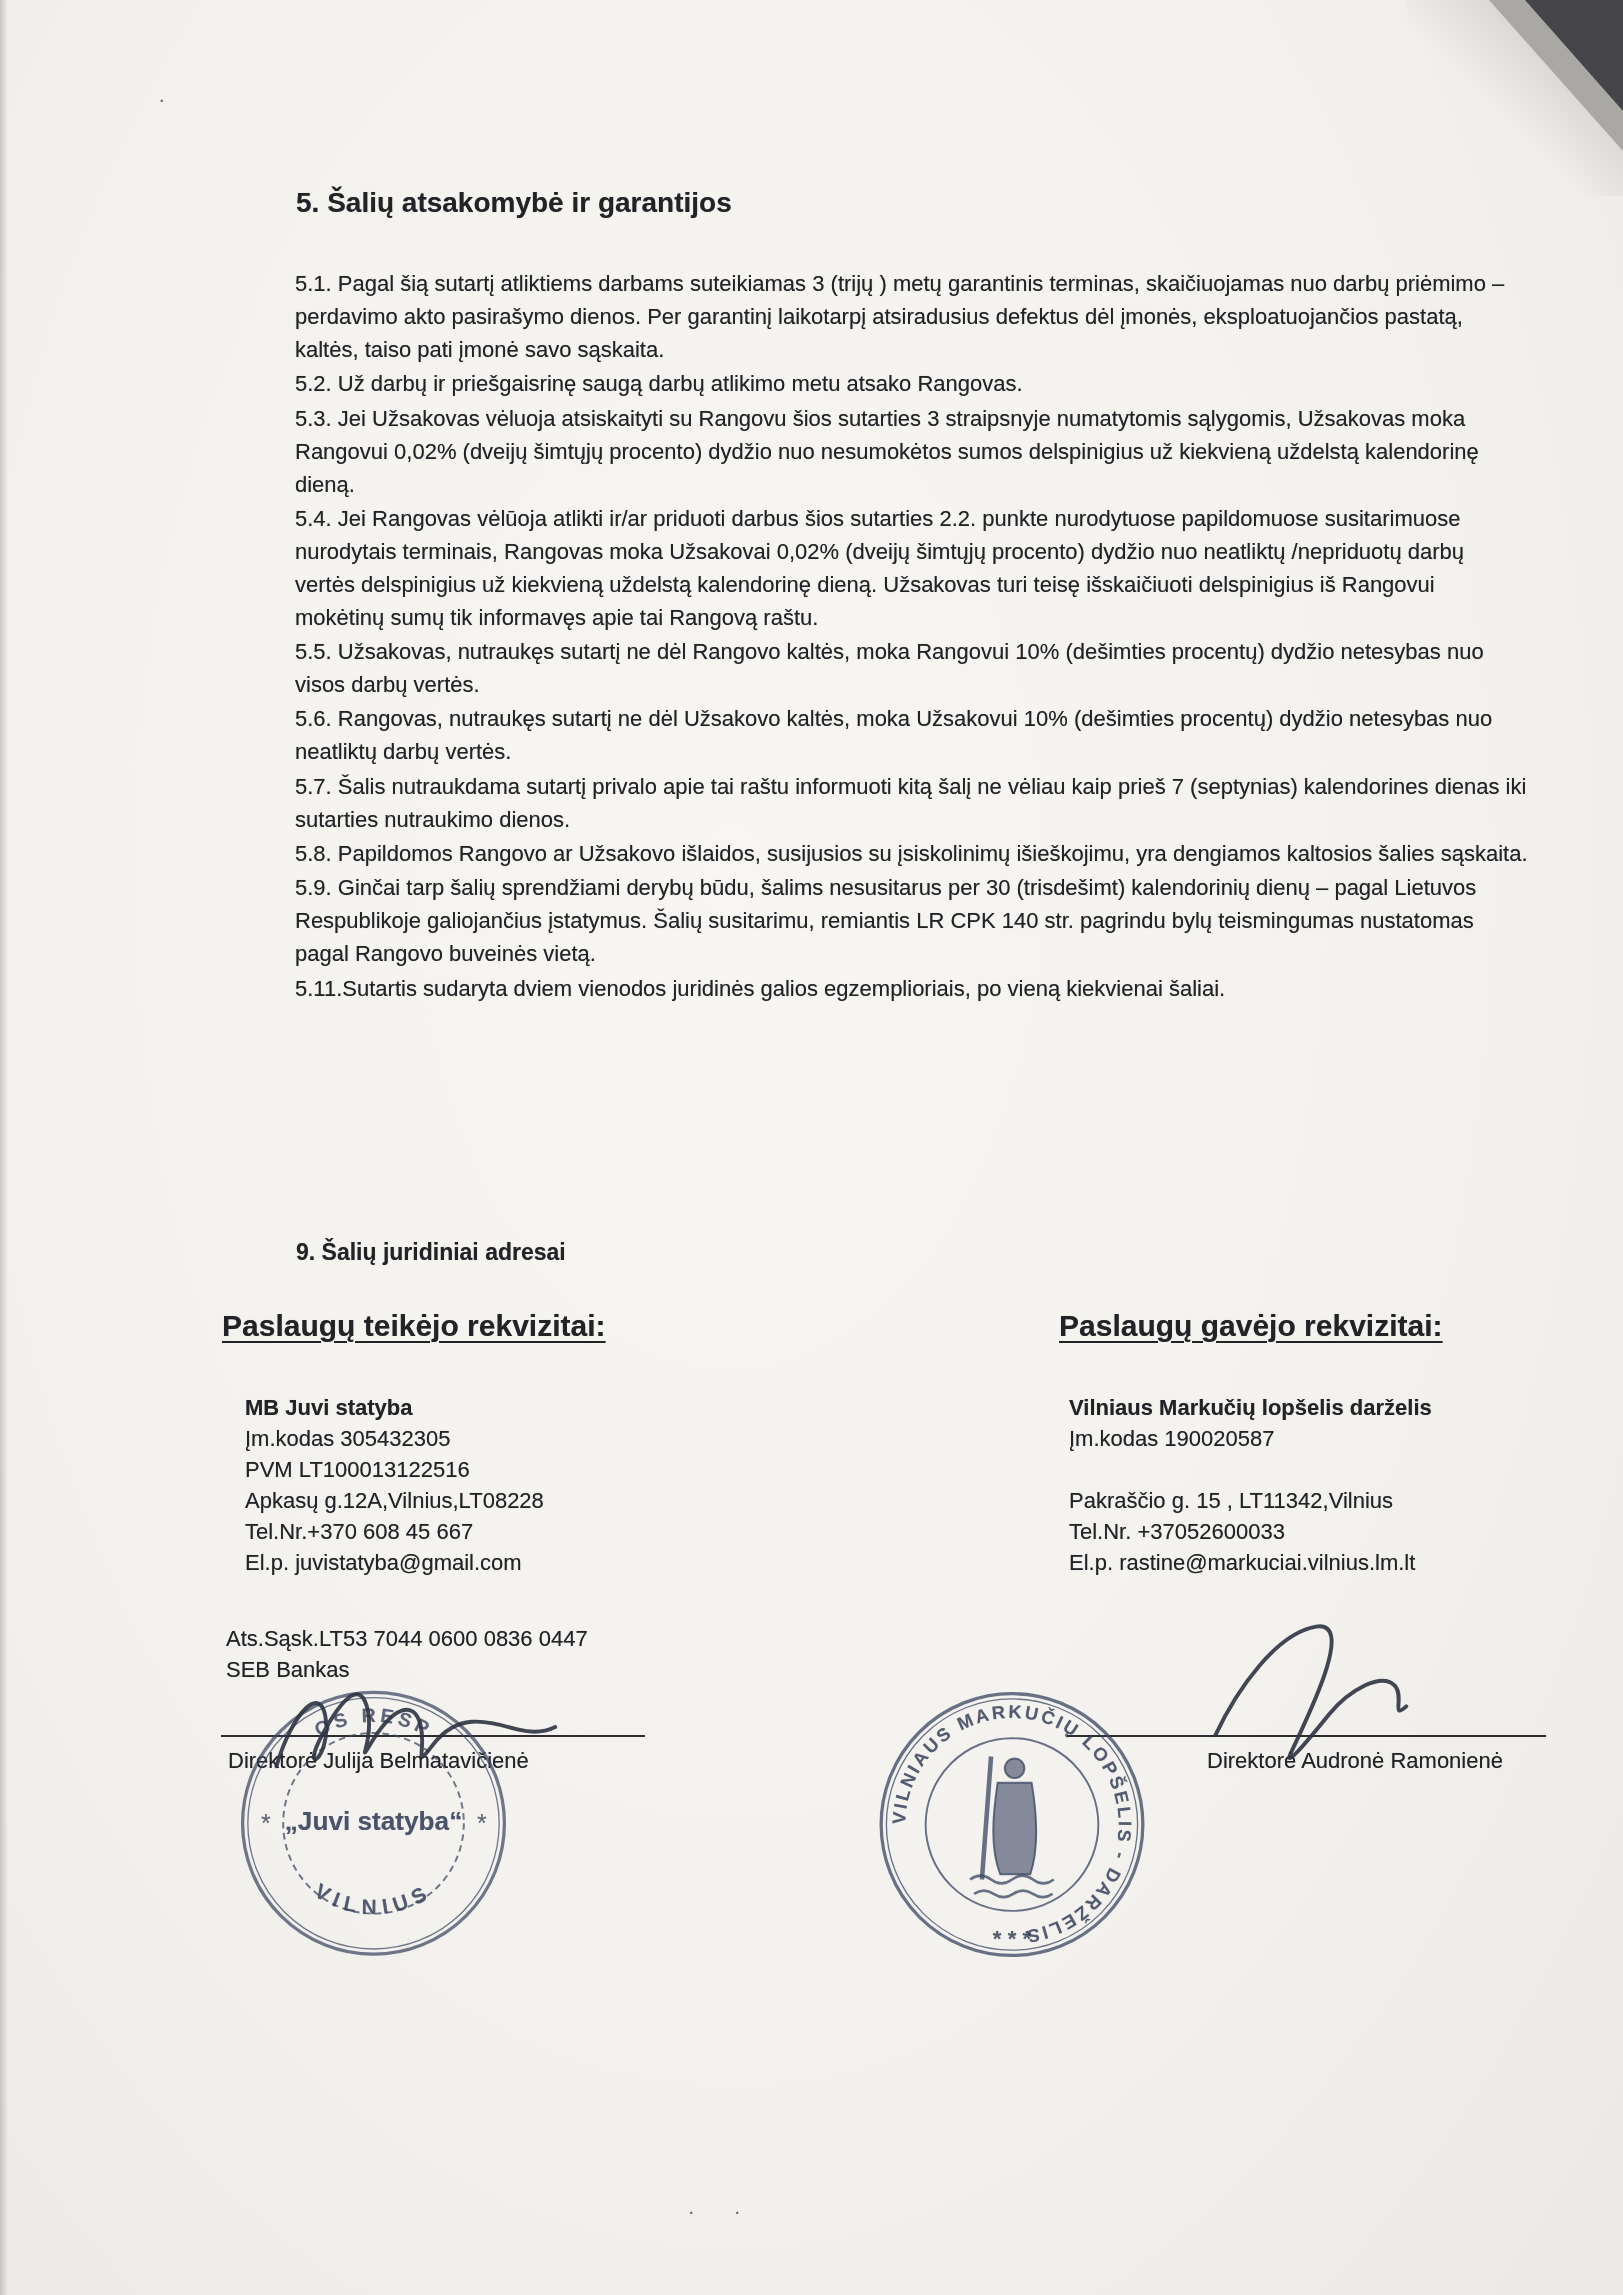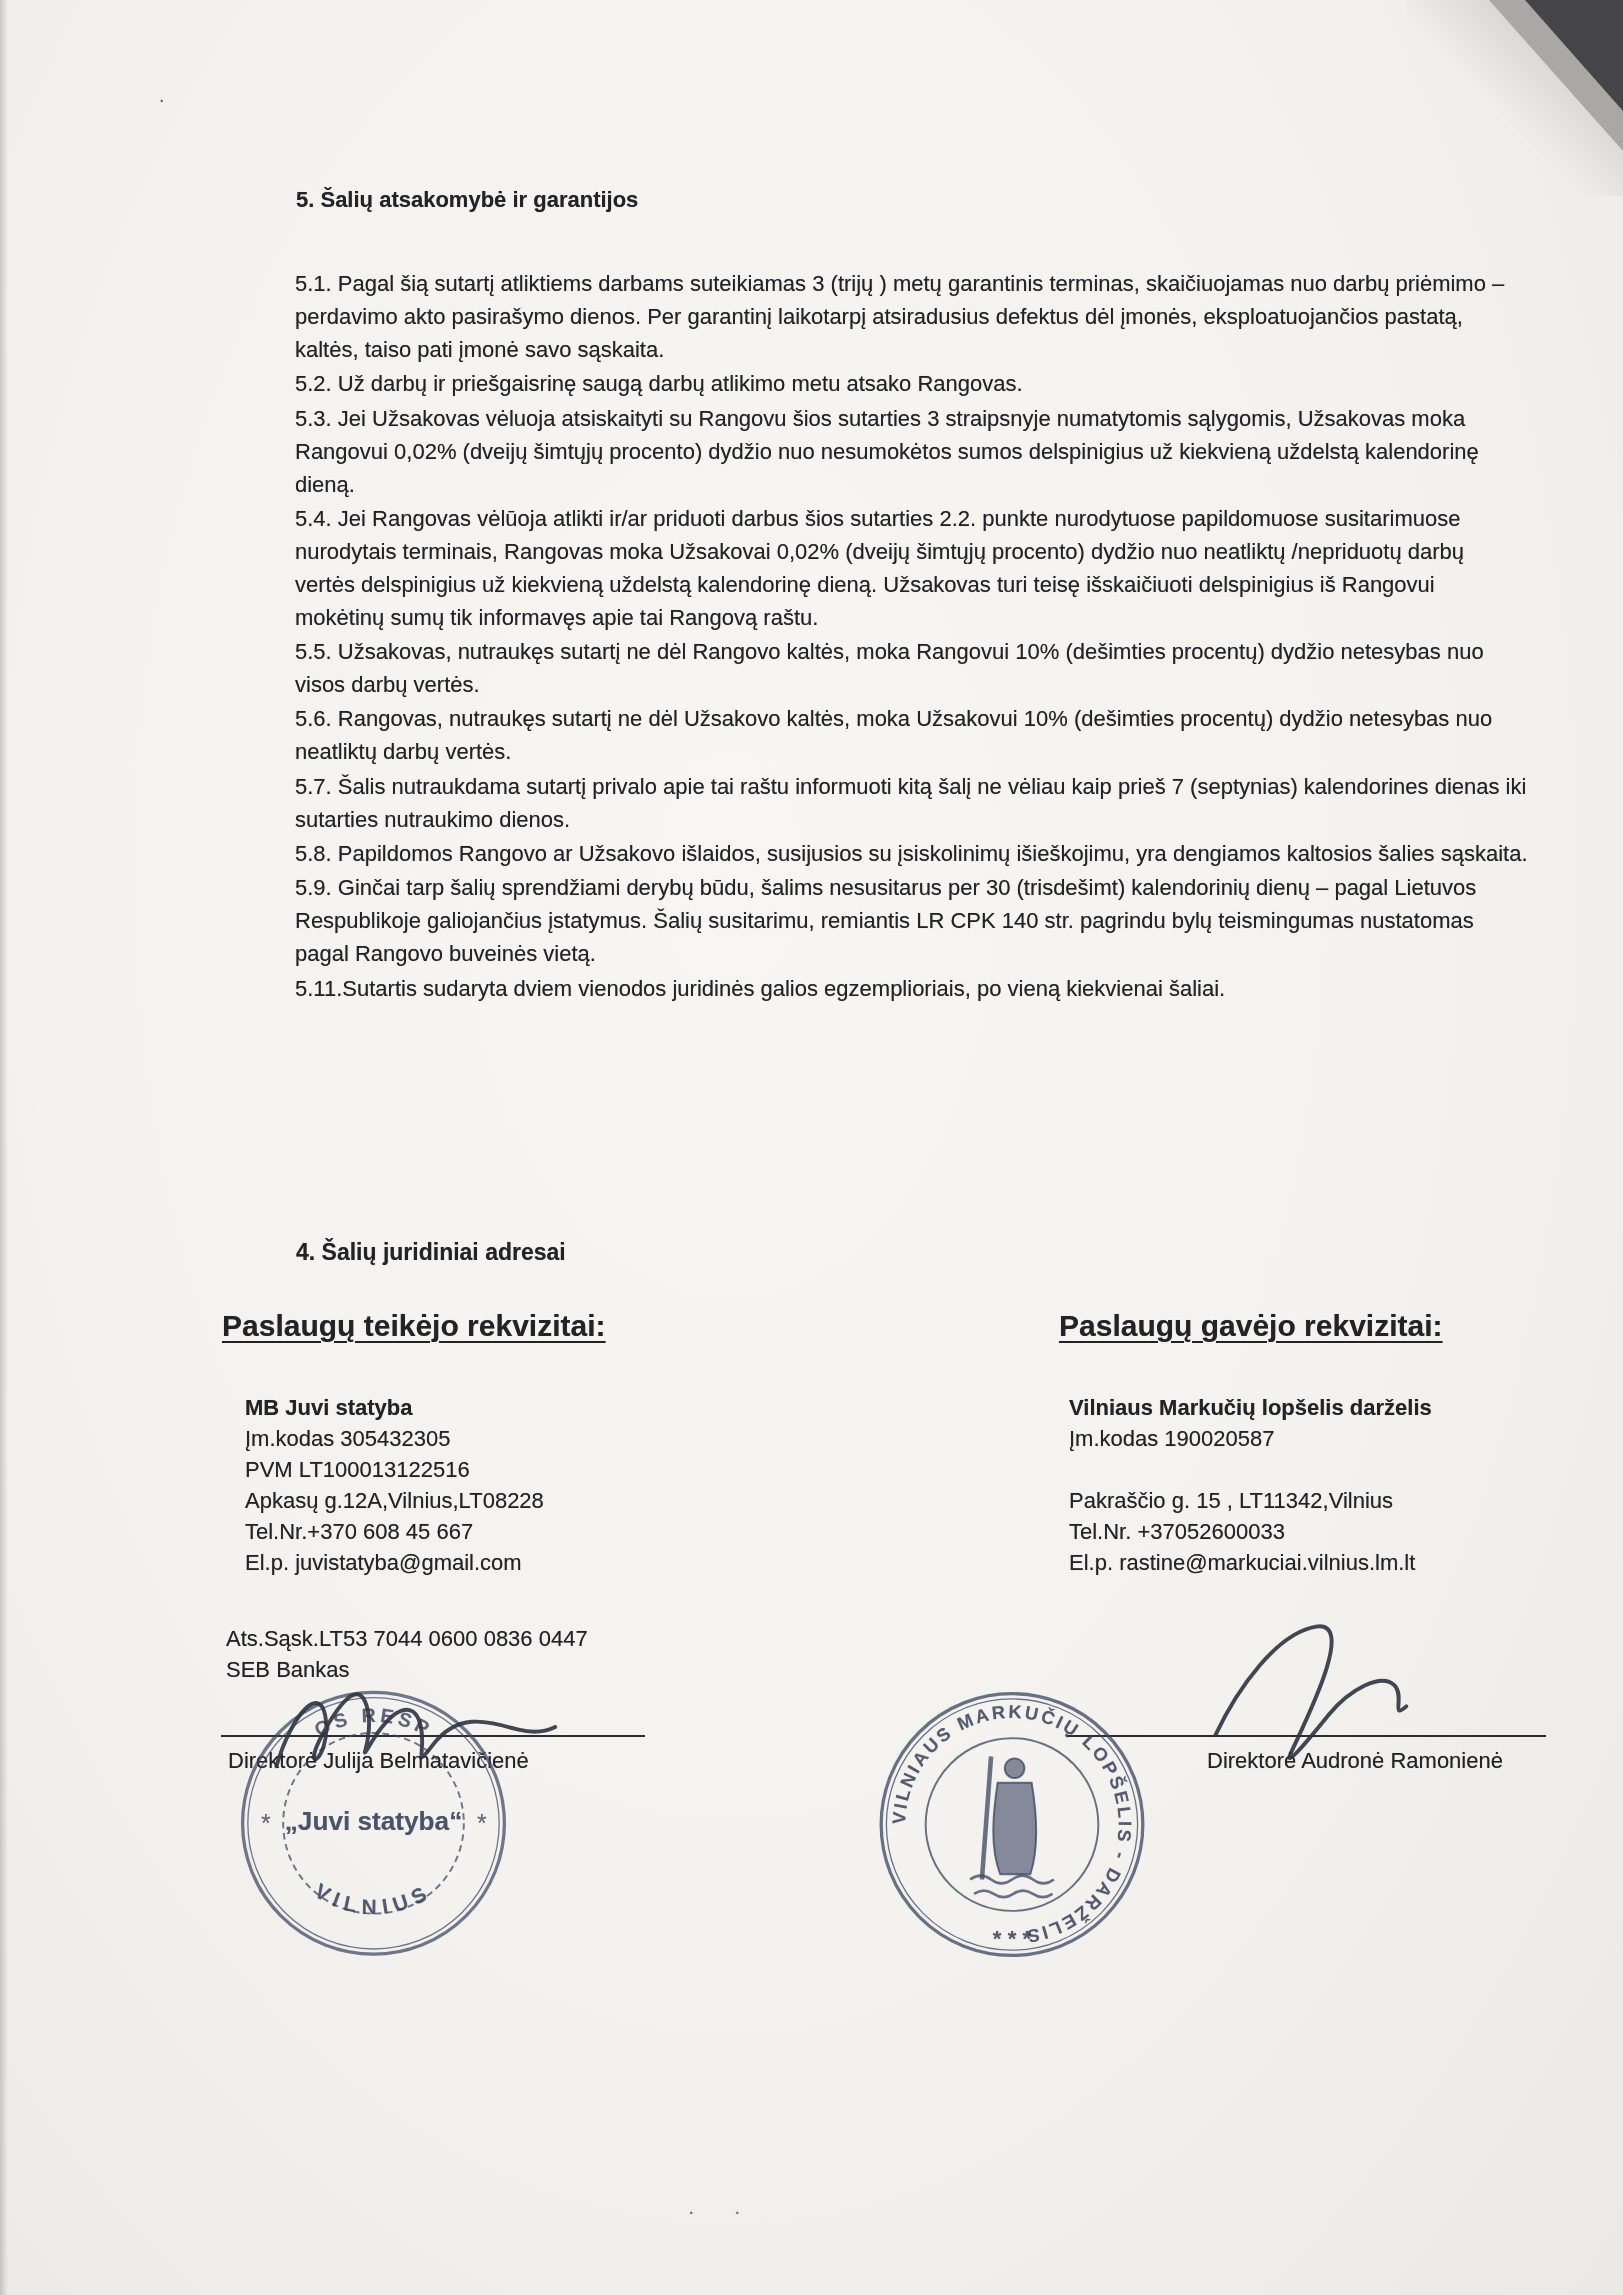--- a/index.html
+++ b/index.html
@@ -41,21 +41,21 @@
     font-size: 19.6px; letter-spacing: 17px; color: rgba(60,60,62,.55);
   }
   .dot-a {
     position: absolute; left: 159px; top: 84px;
     font-size: 19.6px; color: rgba(60,60,62,.6);
   }
 
   
   .h5 {
     position: absolute; top: 187px; left: 296px;
-    font-size: 22px; font-weight: bold; margin: 0;
+    font-size: 28px; font-weight: bold; margin: 0;
   }
   .h6 {
     position: absolute; top: 1239px; left: 296px;
     font-size: 23px; font-weight: bold; margin: 0;
   }
 
   
   .clauses {
     position: absolute; top: 267px; left: 295px; width: 1233px;
     font-size: 22px; line-height: 33px;
@@ -126,21 +126,21 @@
     <p>5.3. Jei Užsakovas vėluoja atsiskaityti su Rangovu šios sutarties 3 straipsnyje numatytomis sąlygomis, Užsakovas moka Rangovui 0,02% (dveijų šimtųjų procento) dydžio nuo nesumokėtos sumos delspinigius už kiekvieną uždelstą kalendorinę dieną.</p>
     <p>5.4. Jei Rangovas vėlūoja atlikti ir/ar priduoti darbus šios sutarties 2.2. punkte nurodytuose papildomuose susitarimuose nurodytais terminais, Rangovas moka Užsakovai 0,02% (dveijų šimtųjų procento) dydžio nuo neatliktų /nepriduotų darbų vertės delspinigius už kiekvieną uždelstą kalendorinę dieną. Užsakovas turi teisę išskaičiuoti delspinigius iš Rangovui mokėtinų sumų tik informavęs apie tai Rangovą raštu.</p>
     <p>5.5. Užsakovas, nutraukęs sutartį ne dėl Rangovo kaltės, moka Rangovui 10% (dešimties procentų) dydžio netesybas nuo visos darbų vertės.</p>
     <p>5.6. Rangovas, nutraukęs sutartį ne dėl Užsakovo kaltės, moka Užsakovui 10% (dešimties procentų) dydžio netesybas nuo neatliktų darbų vertės.</p>
     <p>5.7. Šalis nutraukdama sutartį privalo apie tai raštu informuoti kitą šalį ne vėliau kaip prieš 7 (septynias) kalendorines dienas iki sutarties nutraukimo dienos.</p>
     <p>5.8. Papildomos Rangovo ar Užsakovo išlaidos, susijusios su įsiskolinimų išieškojimu, yra dengiamos kaltosios šalies sąskaita.</p>
     <p>5.9. Ginčai tarp šalių sprendžiami derybų būdu, šalims nesusitarus per 30 (trisdešimt) kalendorinių dienų –  pagal Lietuvos Respublikoje galiojančius įstatymus. Šalių susitarimu, remiantis LR CPK 140 str. pagrindu bylų teismingumas nustatomas pagal Rangovo buveinės vietą.</p>
     <p>5.11.Sutartis sudaryta dviem vienodos juridinės galios egzemplioriais, po vieną kiekvienai šaliai.</p>
   </div>
 
-  <h2 class="h6">4. Šalių juridiniai adresai</h2>
+  <h2 class="h6">9. Šalių juridiniai adresai</h2>
 
   <div class="col-header left">Paslaugų teikėjo rekvizitai:</div>
   <div class="col-header right">Paslaugų gavėjo rekvizitai:</div>
 
   <div class="block provider-block">
     <p class="bold">MB Juvi statyba</p>
     <p>Įm.kodas 305432305</p>
     <p>PVM LT100013122516</p>
     <p>Apkasų g.12A,Vilnius,LT08228</p>
     <p>Tel.Nr.+370 608 45 667</p>

